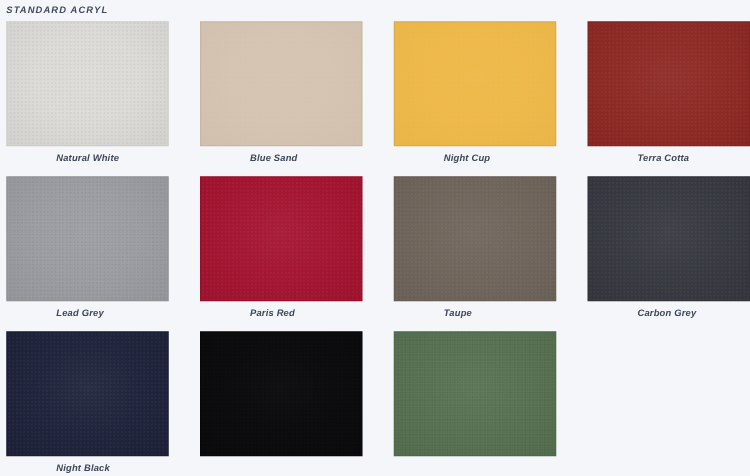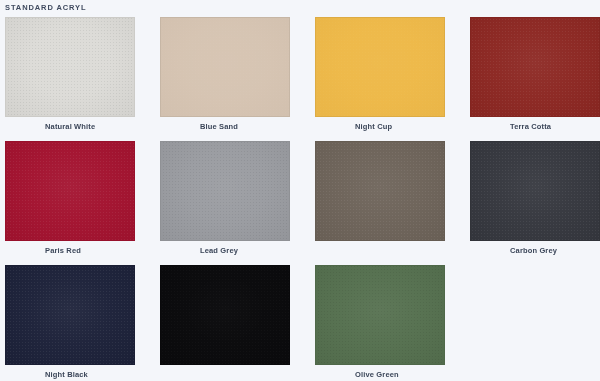--- a/index.html
+++ b/index.html
@@ -16,20 +16,21 @@
     -webkit-font-smoothing: antialiased;
   }
 
   .page {
     position: relative;
     width: 600px;
     height: 381px;
     box-sizing: border-box;
     padding: 0;
     background: #f4f6fa;
+    font-style: italic;
   }
 
   .section-title {
     position: absolute;
     left: 5px;
     top: 2px;
     font-size: 7.5px;
     font-weight: 700;
     letter-spacing: 0.9px;
     color: #3f4a5f;
@@ -129,41 +130,41 @@
       </div>
       <div class="swatch-cell">
         <div class="swatch-chip flat" style="background-color: rgb(238, 185, 73);"></div>
         <div class="swatch-label">Night Cup</div>
       </div>
       <div class="swatch-cell">
         <div class="swatch-chip" style="background-color: rgb(140, 39, 34);"></div>
         <div class="swatch-label">Terra Cotta</div>
       </div>
       <div class="swatch-cell">
+        <div class="swatch-chip coarse" style="background-color: rgb(154, 156, 161);"></div>
+        <div class="swatch-label">Lead Grey</div>
+      </div>
+      <div class="swatch-cell">
         <div class="swatch-chip" style="background-color: rgb(163, 18, 47);"></div>
         <div class="swatch-label">Paris Red</div>
       </div>
       <div class="swatch-cell">
-        <div class="swatch-chip coarse" style="background-color: rgb(154, 156, 161);"></div>
-        <div class="swatch-label">Lead Grey</div>
-      </div>
-      <div class="swatch-cell">
         <div class="swatch-chip" style="background-color: rgb(109, 99, 89);"></div>
+        <div class="swatch-label">Taupe</div>
       </div>
       <div class="swatch-cell">
         <div class="swatch-chip" style="background-color: rgb(53, 55, 62);"></div>
         <div class="swatch-label">Carbon Grey</div>
       </div>
       <div class="swatch-cell">
         <div class="swatch-chip" style="background-color: rgb(28, 33, 57);"></div>
         <div class="swatch-label">Night Black</div>
       </div>
       <div class="swatch-cell">
         <div class="swatch-chip flat" style="background-color: rgb(10, 10, 12);"></div>
       </div>
       <div class="swatch-cell">
         <div class="swatch-chip coarse" style="background-color: rgb(85, 112, 79);"></div>
-        <div class="swatch-label">Olive Green</div>
       </div>
       <div class="swatch-cell is-empty"></div>
     </div>
 
 </div>
 
 </body></html>

